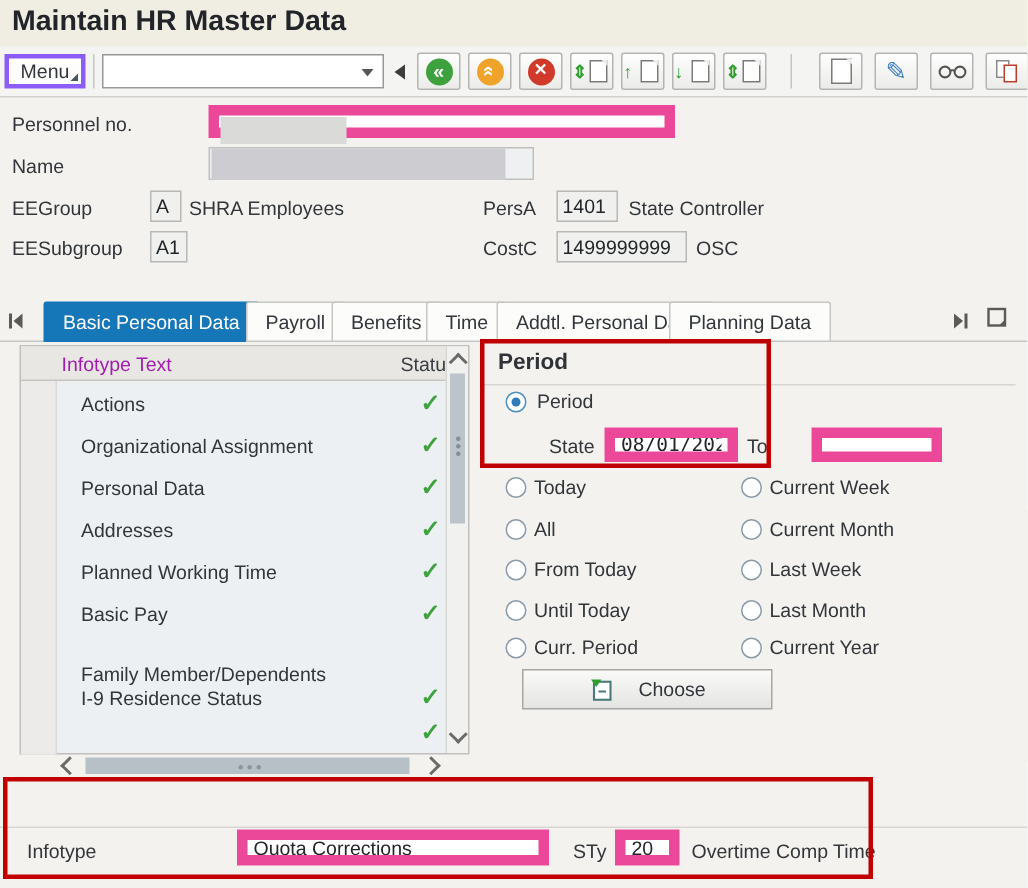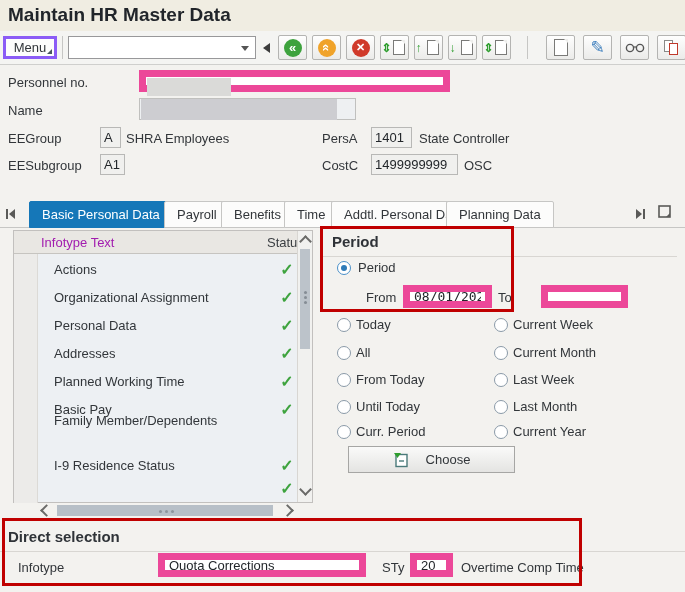--- a/index.html
+++ b/index.html
@@ -255,21 +255,21 @@
         <span class="check">✓</span>
       </div>
     <div class="trow" style="top:137px;">
         <span class="rtext">Planned Working Time</span>
         <span class="check">✓</span>
       </div>
     <div class="trow" style="top:165px;">
         <span class="rtext">Basic Pay</span>
         <span class="check">✓</span>
       </div>
-    <div class="trow" style="top:176px;">
+    <div class="trow" style="top:205px;">
         <span class="rtext">Family Member/Dependents</span>
         <span class="check"></span>
       </div>
     <div class="trow" style="top:221px;">
         <span class="rtext">I-9 Residence Status</span>
         <span class="check">✓</span>
       </div>
     <div class="trow" style="top:244px;">
         <span class="check">✓</span>
       </div>
@@ -290,21 +290,21 @@
       </div>
     <span class="chev right harrow" style="right:4px;"></span>
   </div>
 
   <div class="sec-title" style="left:332px;top:233px;">Period</div>
   <div class="rule" style="left:322px;top:256px;width:355px;"></div>
 
   <span class="radio sel" style="left:337px;top:261px;"></span>
   <div class="lbl" style="left:358px;top:260px;">Period</div>
 
-  <div class="lbl" style="left:366px;top:290px;">From</div>
+  <div class="lbl" style="left:366px;top:290px;">State</div>
   <input class="inp mono" style="left: 403px; top: 285px; width: 89px; height: 23px;" value="08/01/2023">
   <div class="lbl" style="left:498px;top:290px;">To</div>
   <input class="inp mono" style="left: 541px; top: 285px; width: 87px; height: 23px;" value="">
 
   <span class="radio" style="left:337px;top:318px;"></span>
   <div class="lbl" style="left:356px;top:317px;">Today</div>
   <span class="radio" style="left:494px;top:318px;"></span>
   <div class="lbl" style="left:513px;top:317px;">Current Week</div>
 
   <span class="radio" style="left:337px;top:346px;"></span>
@@ -329,21 +329,20 @@
 
   <div class="choose-btn">
     <svg width="16" height="16">
       <rect x="3" y="2.5" width="11" height="12" fill="#fff" stroke="#4a7a7a" stroke-width="1.4"></rect>
       <path d="M1 1 L8 1 L4.5 6 Z" fill="#2f9e2f"></path>
       <line x1="6" y1="9" x2="11" y2="9" stroke="#4a7a7a" stroke-width="1.4"></line>
     </svg>
     <span>Choose</span>
   </div>
 
-  <div class="sec-title" style="left:8px;top:528px;">Direct selection</div>
   <div class="rule" style="left:0px;top:551px;width:685px;"></div>
 
   <div class="lbl" style="left:18px;top:560px;">Infotype</div>
   <input class="inp" style="left: 158px; top: 553px; width: 208px; height: 24px;" value="Quota Corrections">
   <div class="lbl" style="left:382px;top:560px;">STy</div>
   <input class="inp" style="left: 410px; top: 553px; width: 43px; height: 24px;" value="20">
   <div class="lbl" style="left:461px;top:560px;">Overtime Comp Time</div>
 
   <div class="anno" style="left:320px;top:226px;width:194px;height:86px;"></div>
   <div class="anno" style="left:2px;top:518px;width:580px;height:68px;"></div>

